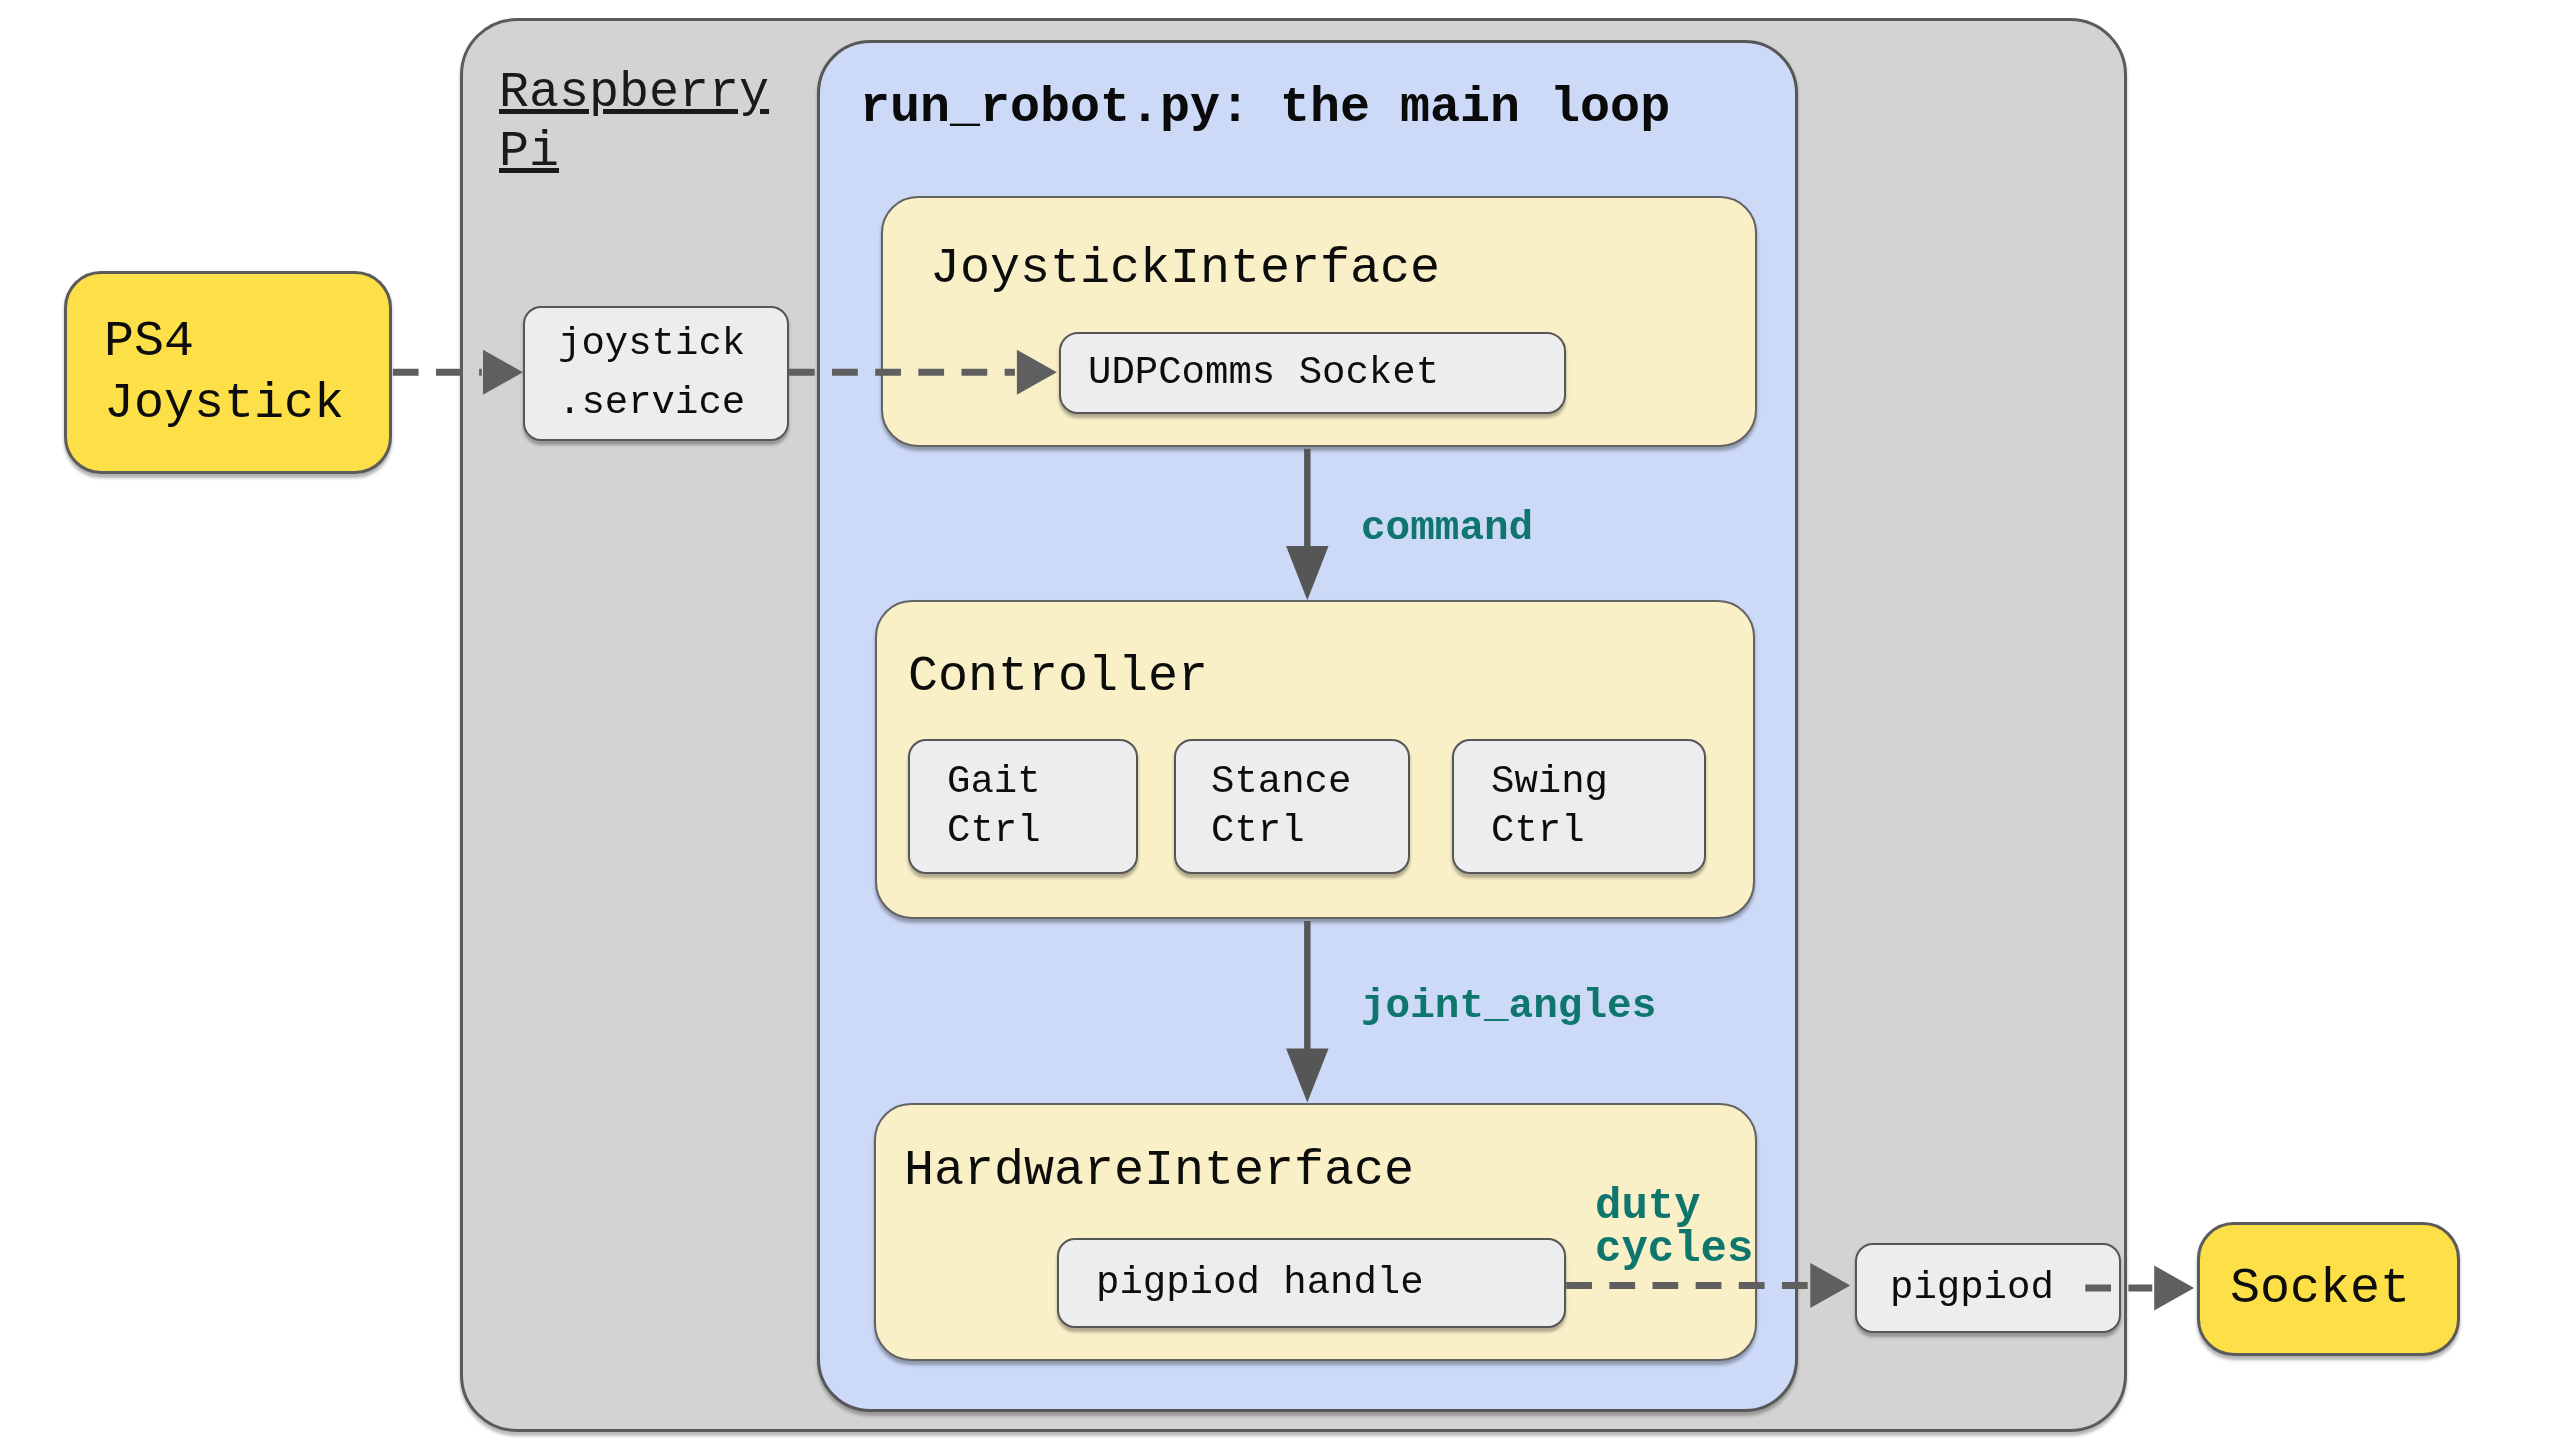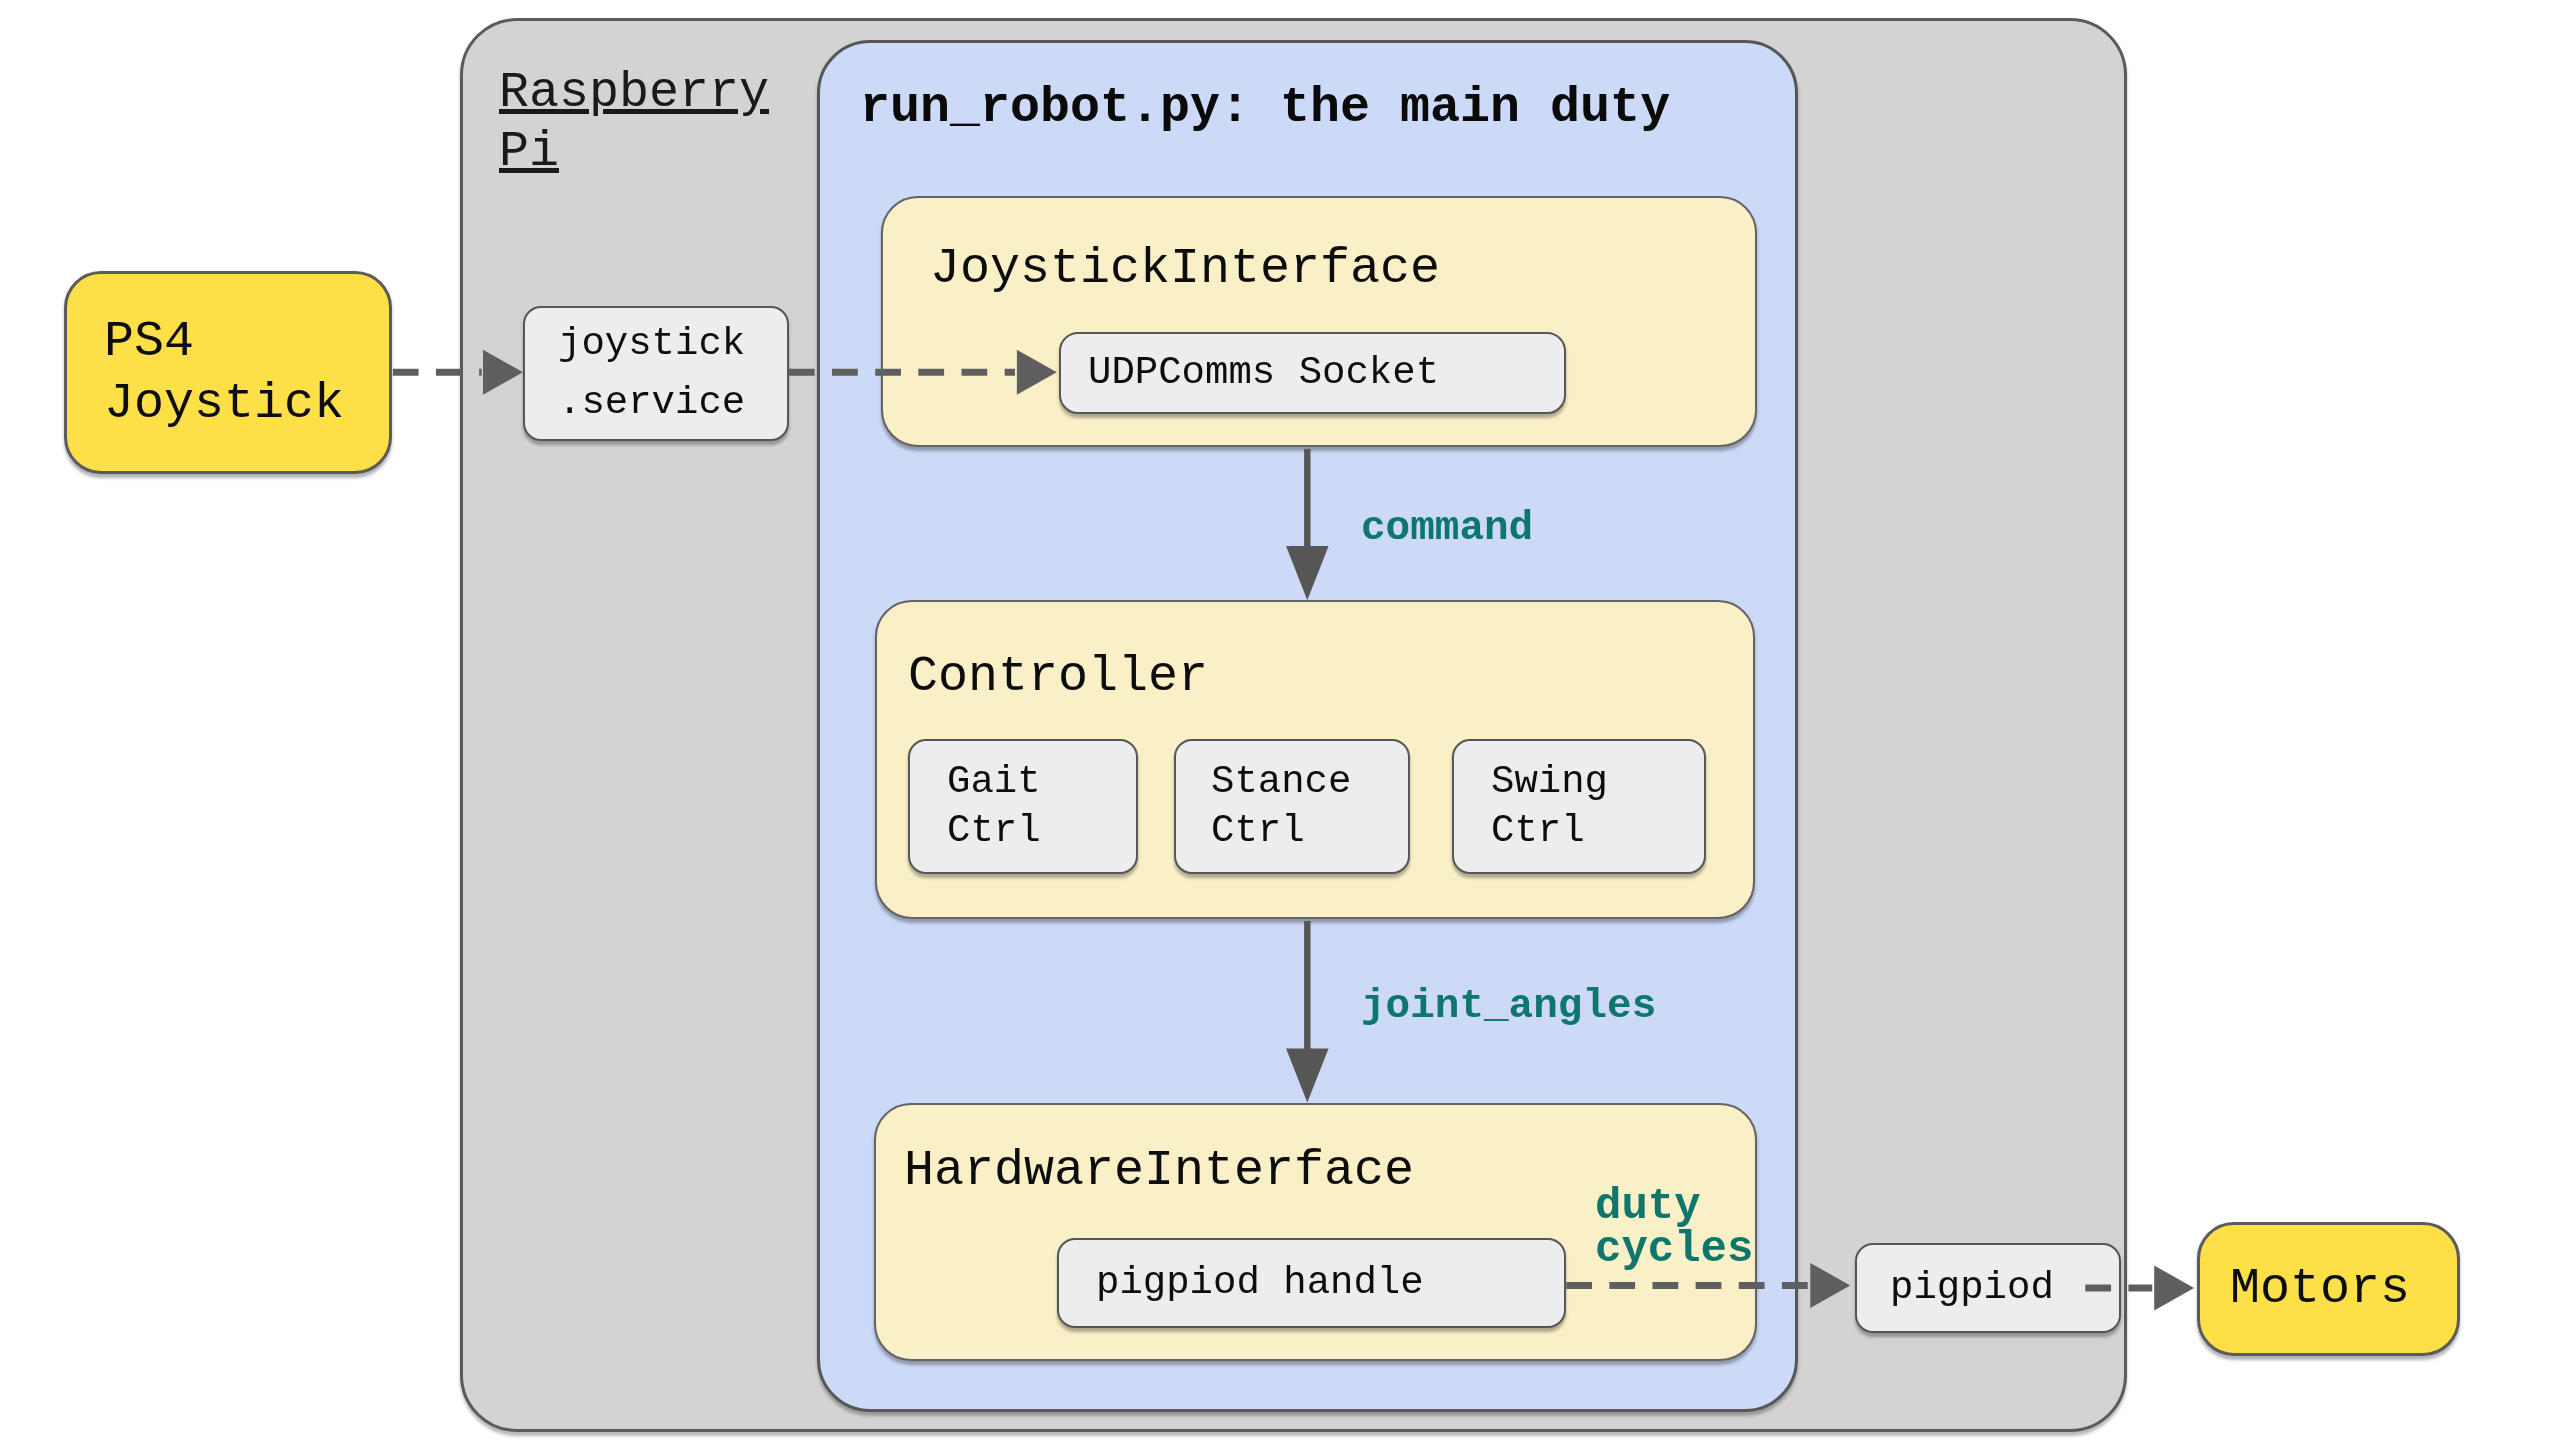--- a/index.html
+++ b/index.html
@@ -76,21 +76,21 @@
 
 <div id="canvas">
 
   <div class="box outer"></div>
   <div class="outer-label">
     <div>Raspberry</div>
     <div>Pi</div>
   </div>
 
   <div class="box bluebox"></div>
-  <div class="loop-title">run_robot.py: the main duty</div>
+  <div class="loop-title">run_robot.py: the main loop</div>
 
   <div class="box module mod-ji"></div>
   <div class="mod-title mt-ji">JoystickInterface</div>
   <div class="box chip chip-udp">
     <div>UDPComms Socket</div>
   </div>
 
   <div class="box module mod-ctrl"></div>
   <div class="mod-title mt-ctrl">Controller</div>
   <div class="box chip chip-gait">
@@ -121,21 +121,21 @@
     <div>Joystick</div>
   </div>
   <div class="box chip chip-service">
     <div>joystick</div>
     <div>.service</div>
   </div>
   <div class="box chip chip-pigpiod">
     <div>pigpiod</div>
   </div>
   <div class="box node node-motors">
-    <div>Motors</div>
+    <div>Socket</div>
   </div>
 
   <div class="arrow-label lbl-command">command</div>
   <div class="arrow-label lbl-joint">joint_angles</div>
 
   <svg id="arrows" width="2576" height="1449" viewBox="0 0 4000 2250">
 
     <line x1="610" y1="578" x2="748" y2="578" stroke="#5f5f5f" stroke-width="11" stroke-dasharray="40 27"></line>
     <polygon points="750,543 750,613 812,578" fill="#5f5f5f"></polygon>
 

